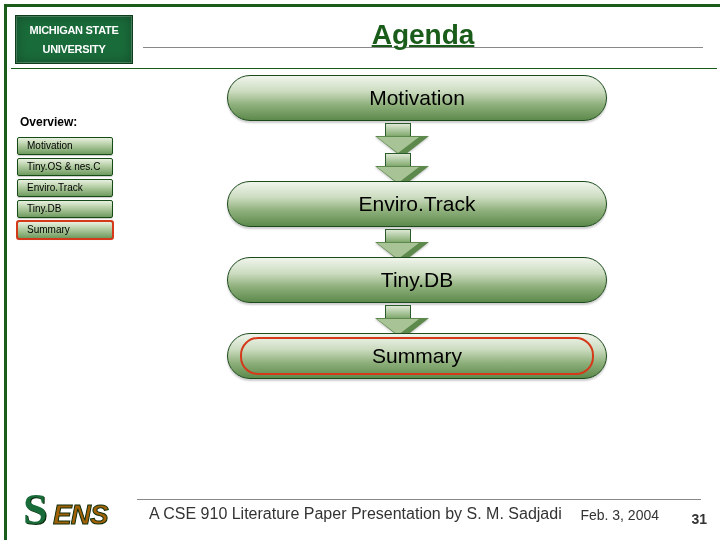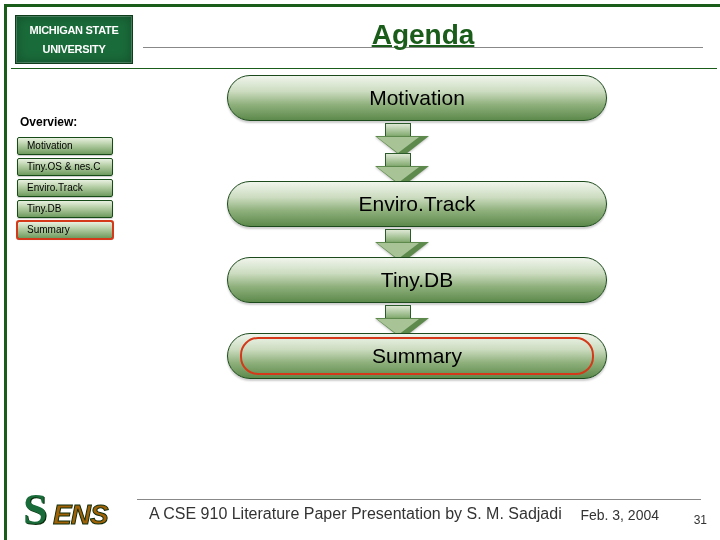--- a/index.html
+++ b/index.html
@@ -206,22 +206,23 @@
     position: absolute;
     right: 58px;
     bottom: 14px;
     font-size: 14px;
     color: #333;
   }
   .pagenum {
     position: absolute;
     right: 10px;
     bottom: 10px;
-    font-size: 12px;
+    font-size: 14px;
     color: #333;
+    font-weight: bold;
   }
 </style>
 </head>
 <body>
 
 <div class="header">
   <div class="msu-logo">
     <div class="line1">MICHIGAN STATE</div>
     <div class="line2">UNIVERSITY</div>
   </div>

